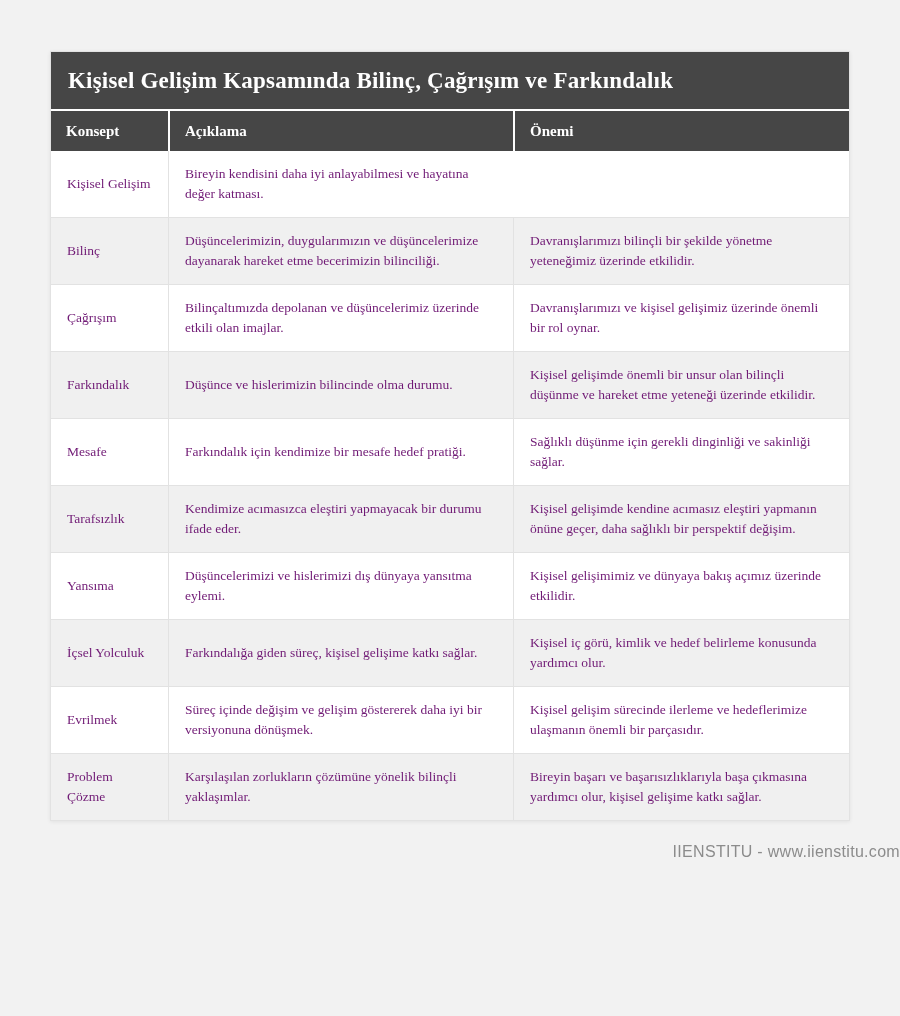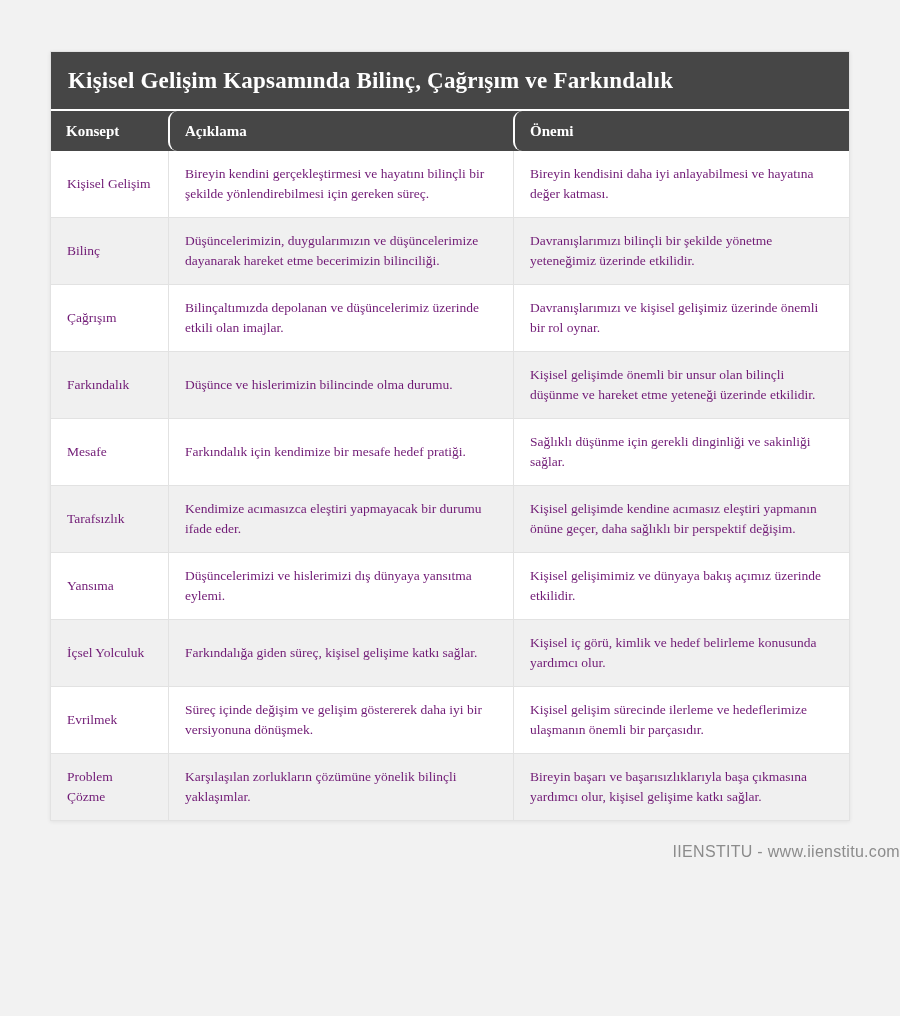--- a/index.html
+++ b/index.html
@@ -38,21 +38,21 @@
   .th {
     color: #ffffff;
     font-size: 15px;
     font-weight: bold;
     height: 40px;
     display: flex;
     align-items: center;
     padding: 0 15px;
     text-align: right;
   }
-  .th + .th { border-left: 2px solid #fdfdfd; border-radius: 9px; }
+  .th + .th { border-left: 2px solid #fdfdfd; }
   .row {
     display: grid;
     grid-template-columns: 117px 345px 1fr;
     background: #ffffff;
   }
   .row:nth-child(even) { background: #f0f0f0; }
   .row + .row { border-top: 1px solid #e2e2e2; }
   .cell {
     display: flex;
     align-items: center;
@@ -80,23 +80,20 @@
   <div class="thead">
     <div class="th">Konsept</div>
     <div class="th">Açıklama</div>
     <div class="th">Önemi</div>
   </div>
 
   <div class="tbody">
     <div class="row">
       <div class="cell">
           <span>Kişisel Gelişim</span>
-        </div>
-      <div class="cell">
-          <span>Bireyin kendini gerçekleştirmesi ve hayatını bilinçli bir şekilde yönlendirebilmesi için gereken süreç.</span>
         </div>
       <div class="cell">
           <span>Bireyin kendisini daha iyi anlayabilmesi ve hayatına değer katması.</span>
         </div>
     </div>
     <div class="row">
       <div class="cell">
           <span>Bilinç</span>
         </div>
       <div class="cell">

